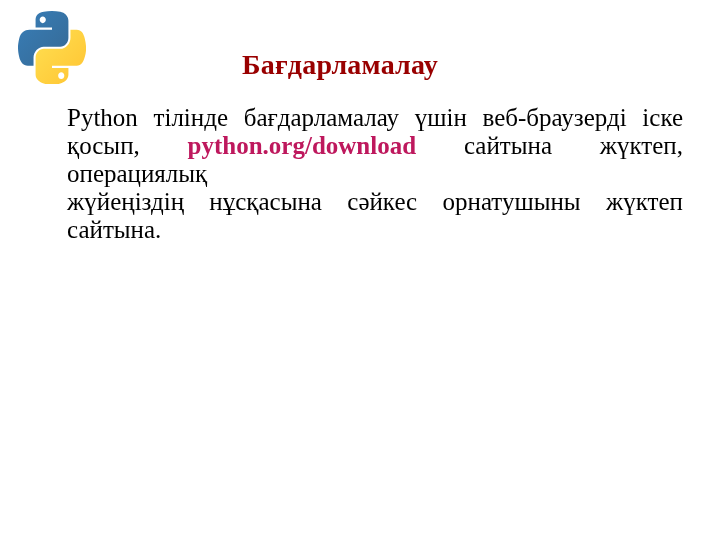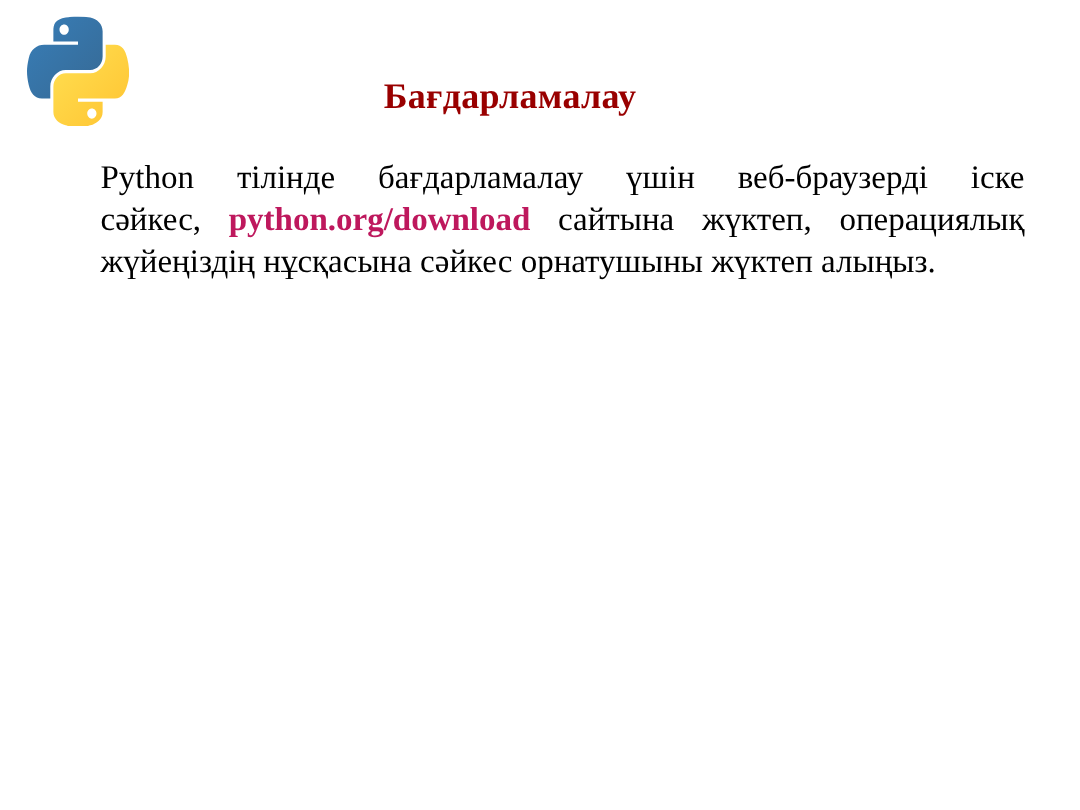--- a/index.html
+++ b/index.html
@@ -27,32 +27,32 @@
     height: 100%;
     display: block;
   }
   .title {
     position: absolute;
     left: 0;
     top: 48px;
     width: 680px;
     margin: 0;
     text-align: center;
-    font-size: 24px;
+    font-size: 28px;
     line-height: 34px;
     font-weight: bold;
     color: #990000;
     letter-spacing: 0.2px;
   }
   .body-text {
     position: absolute;
     left: 67px;
     top: 104px;
     width: 616px;
-    font-size: 22px;
+    font-size: 25px;
     line-height: 28px;
     color: #000000;
   }
   .para-line {
     text-align: justify;
   }
   .para-line.justify-all {
     text-align-last: justify;
   }
   .url-highlight {
@@ -80,20 +80,20 @@
       <path fill="url(#pyBlue)" fill-rule="evenodd" d="M54.92 0c-4.58.02-8.96.41-12.81 1.09-11.35 2.01-13.41 6.2-13.41 13.94v10.22h26.81v3.4H18.64c-7.79 0-14.62 4.69-16.75 13.6-2.46 10.21-2.57 16.59 0 27.25 1.91 7.94 6.46 13.59 14.25 13.59h9.22V70.84c0-8.85 7.66-16.66 16.75-16.66h26.78c7.45 0 13.41-6.14 13.41-13.62V15.03c0-7.26-6.13-12.72-13.41-13.94C64.28.32 59.5-.02 54.92 0zm-14.5 8.22c2.77 0 5.03 2.3 5.03 5.13 0 2.81-2.26 5.09-5.03 5.09-2.78 0-5.03-2.28-5.03-5.09 0-2.83 2.25-5.13 5.03-5.13z"></path>
       <path fill="url(#pyYellow)" fill-rule="evenodd" d="M85.64 28.66v11.9c0 9.23-7.83 17-16.75 17H42.11c-7.34 0-13.41 6.28-13.41 13.62v25.53c0 7.27 6.32 11.54 13.41 13.63 8.49 2.5 16.63 2.95 26.78 0 6.75-1.95 13.41-5.89 13.41-13.63V86.5H55.51v-3.4h40.19c7.79 0 10.69-5.44 13.4-13.6 2.8-8.4 2.68-16.47 0-27.25-1.92-7.76-5.6-13.59-13.4-13.59H85.64zm-15.06 64.66c2.78 0 5.03 2.28 5.03 5.09 0 2.83-2.25 5.13-5.03 5.13-2.77 0-5.03-2.3-5.03-5.13 0-2.81 2.26-5.09 5.03-5.09z"></path>
     </svg>
   </div>
 
   <div class="title">Бағдарламалау</div>
 
   <div class="body-text">
     <div class="para-line justify-all">Python тілінде бағдарламалау үшін веб-браузерді іске</div>
     <div class="para-line justify-all">
-      <span>сәйкес,</span>
+      <span>қосып,</span>
       <span class="url-highlight">python.org/download</span>
       <span>сайтына жүктеп, операциялық</span>
     </div>
-    <div class="para-line">жүйеңіздің нұсқасына сәйкес орнатушыны жүктеп алыңыз.</div>
+    <div class="para-line">жүйеңіздің нұсқасына сәйкес орнатушыны жүктеп сайтына.</div>
   </div>
 
 </div>
 
 </body></html>

